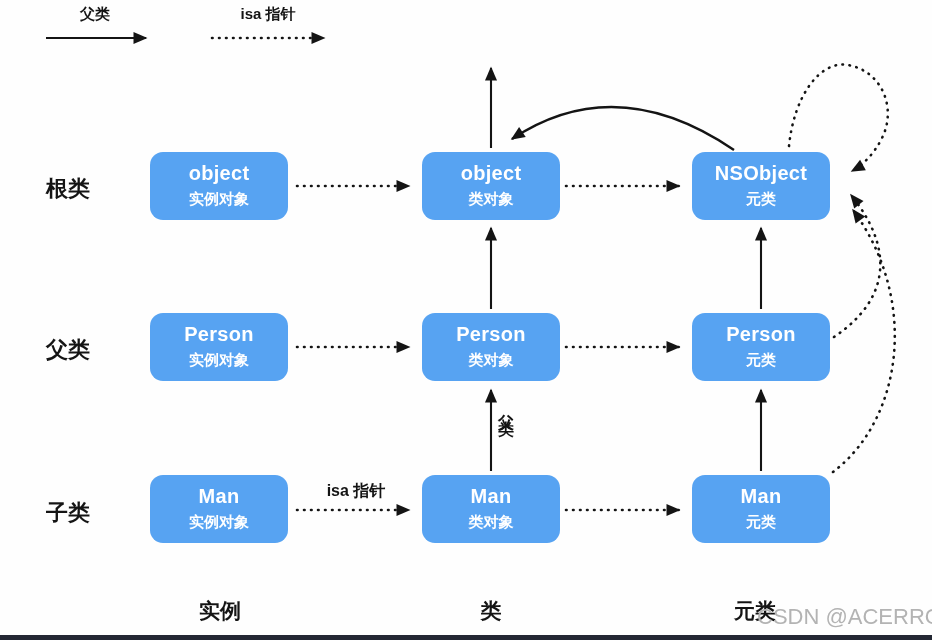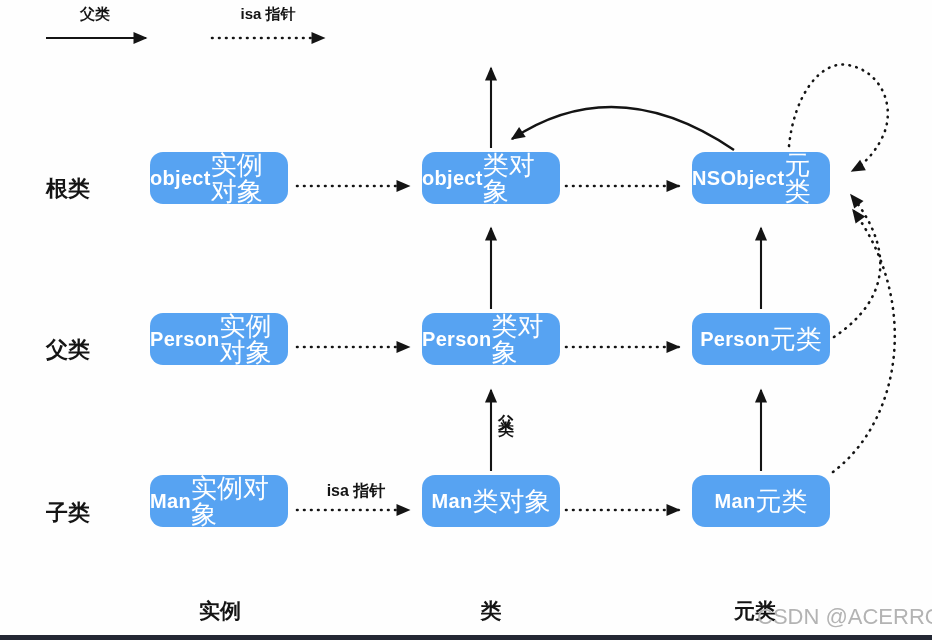--- a/index.html
+++ b/index.html
@@ -12,30 +12,30 @@
     font-family: "Liberation Sans", "DejaVu Sans", sans-serif;
     overflow: hidden;
   }
   .arrows { position: absolute; left: 0; top: 0; width: 932px; height: 640px; }
   .solid  { stroke: var(--line); stroke-width: 2.1; fill: none; }
   .arc    { stroke: var(--line); stroke-width: 2.4; fill: none; }
   .dotted { stroke: var(--line); stroke-width: 2.6; stroke-dasharray: 0.6 6.4; stroke-linecap: round; fill: none; }
 
   .node {
     position: absolute;
-    width: 138px; height: 52px;
+    width: 138px; height: 68px;
     background: var(--box);
     border-radius: 13px;
     color: var(--boxtext);
-    display: flex; 
+    display: flex; flex-direction: column;
     align-items: center; justify-content: center;
     line-height: 26px;
   }
   .node .l1 { font-size: 20px; font-weight: 600; letter-spacing: .3px; }
-  .node .l2 { font-size: 26px; font-weight: 400; }
+  .node .l2 { font-size: 15px; font-weight: 700; }
   .c1 { left: 150px; } .c2 { left: 422px; } .c3 { left: 692px; }
   .r1 { top: 152px; }  .r2 { top: 313px; }  .r3 { top: 475px; justify-content: center; }
 
   .row-label {
     position: absolute; left: 34px; width: 68px;
     text-align: center; font-size: 22px; font-weight: 700; color: var(--line);
   }
   .legend-label {
     position: absolute; top: 5px; text-align: center;
     font-size: 15px; font-weight: 700; color: var(--line);

